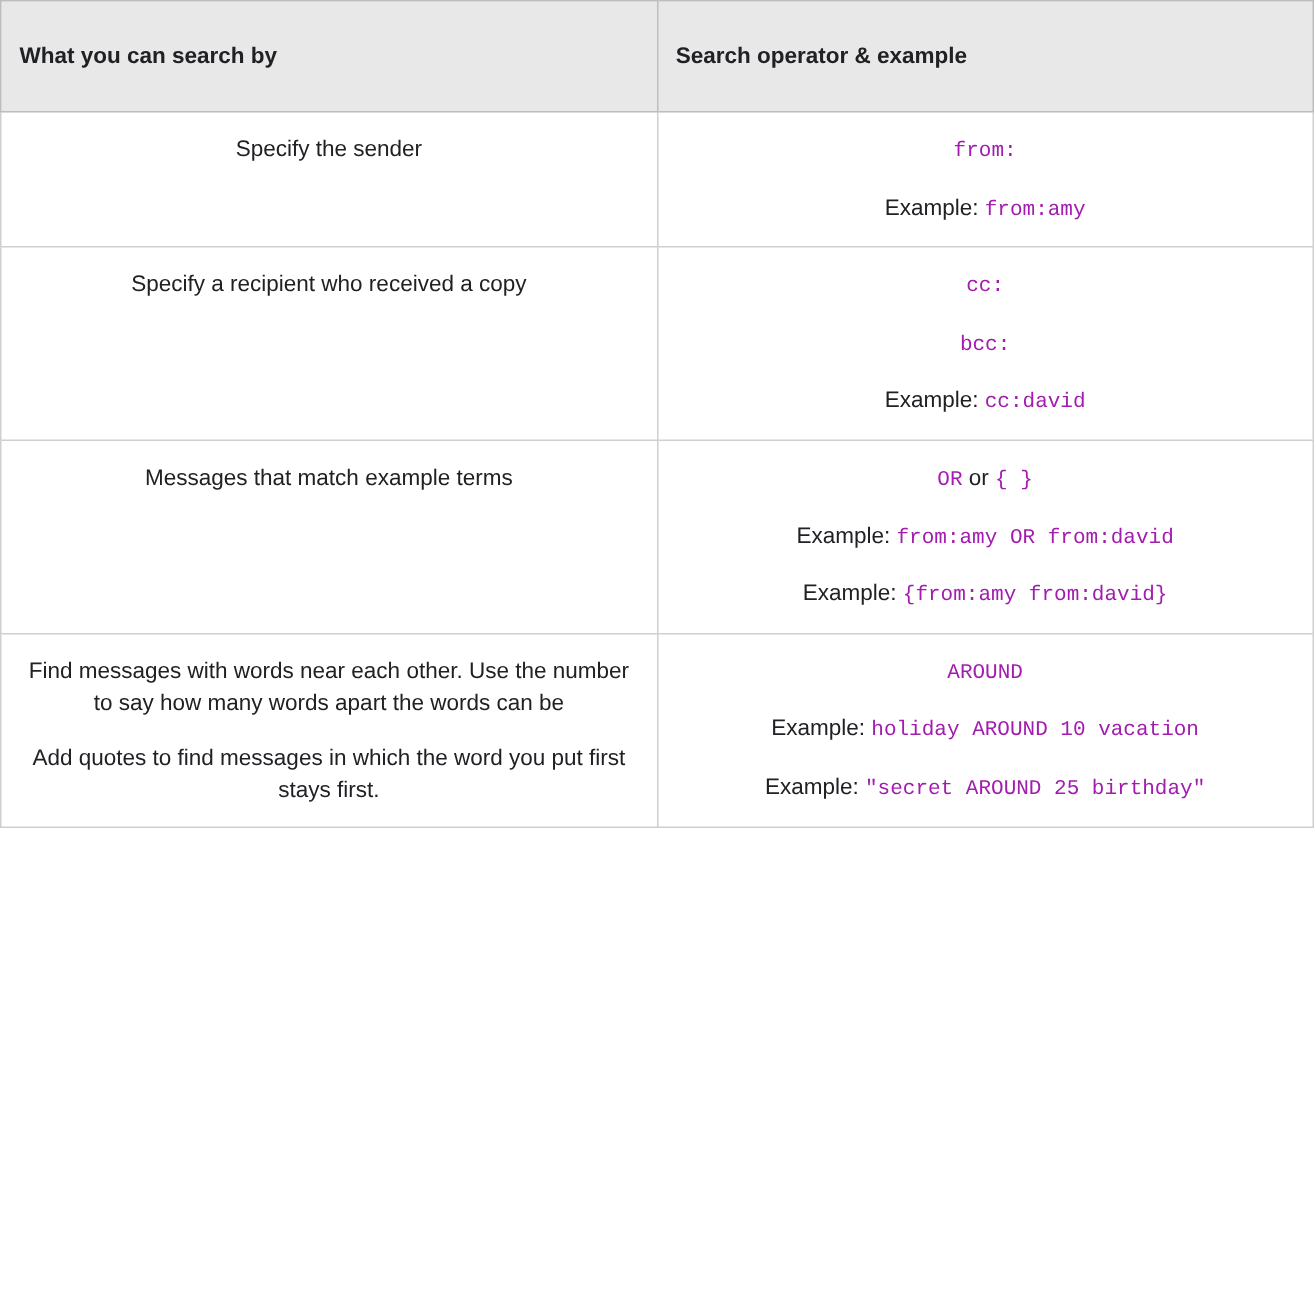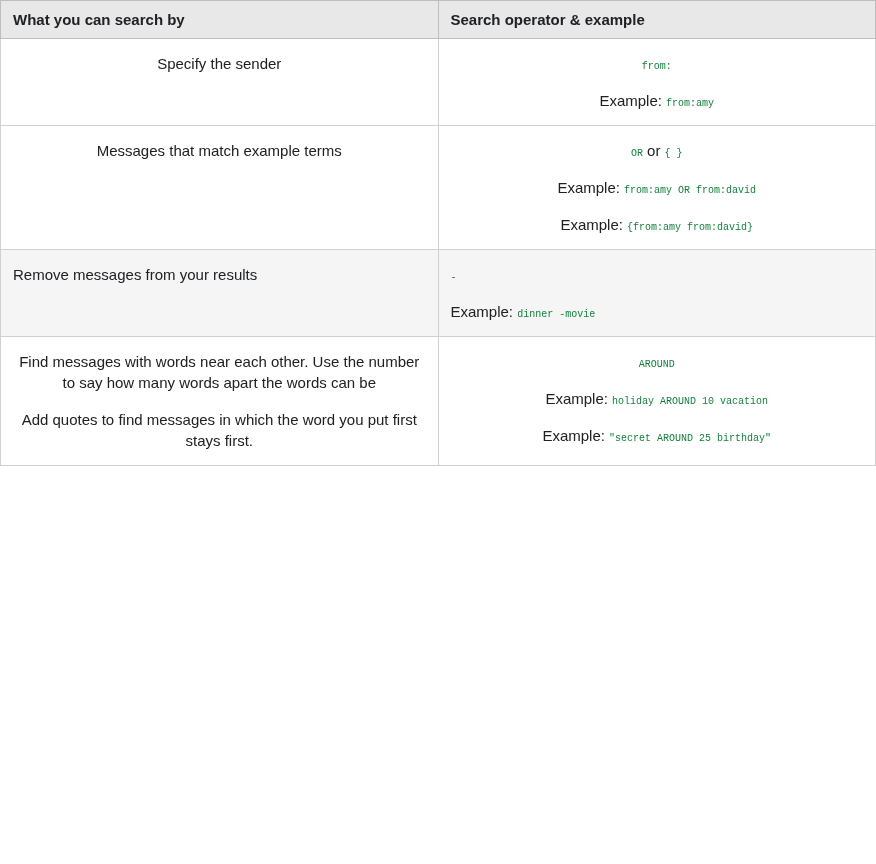--- a/index.html
+++ b/index.html
@@ -13,39 +13,39 @@
   }
   table {
     border-collapse: collapse;
     width: 100%;
     table-layout: fixed;
   }
   th {
     background: #e8e8e8;
     text-align: left;
     font-weight: 600;
-    padding: 10px 12px;
+    padding: 28px 12px;
     border: 1px solid #bdbdbd;
     vertical-align: top;
   }
   td {
     border: 1px solid #d0d0d0;
     padding: 14px 12px 10px 12px;
     vertical-align: top;
   }
   tbody tr.even td { background: #f5f5f5; }
   tbody tr.odd  td { background: #ffffff; text-align: center; }
   col.left  { width: 50%; }
   col.right { width: 50%; }
   .p { margin: 0 0 16px 0; line-height: 1.4; }
   .p:last-child { margin-bottom: 4px; }
   code {
     font-family: "Courier New", Courier, monospace;
-    color: #15803d;
-    font-size: 10px;
+    color: #a21caf;
+    font-size: 14px;
   }
   .plain { color: #202124; font-family: Arial, Helvetica, sans-serif; }
 </style>
 </head>
 <body>
 
 <table>
   <colgroup>
       <col class="left">
       <col class="right">
@@ -61,35 +61,36 @@
         <td>
           <p class="p">Specify the sender</p>
         </td>
         <td>
           <p class="p"><code>from:</code></p>
           <p class="p"><span>Example: </span><code>from:amy</code></p>
         </td>
       </tr>
       <tr class="odd">
         <td>
+          <p class="p">Specify a recipient who received a copy</p>
+        </td>
+        <td>
+          <p class="p"><code>cc:</code></p>
+          <p class="p"><code>bcc:</code></p>
+          <p class="p"><span>Example: </span><code>cc:david</code></p>
+        </td>
+      </tr>
+      <tr class="odd">
+        <td>
           <p class="p">Messages that match example terms</p>
         </td>
         <td>
           <p class="p"><code>OR</code><span class="plain"> or </span><code>{ }</code></p>
           <p class="p"><span>Example: </span><code>from:amy OR from:david</code></p>
           <p class="p"><span>Example: </span><code>{from:amy from:david}</code></p>
-        </td>
-      </tr>
-      <tr class="even">
-        <td>
-          <p class="p">Remove messages from your results</p>
-        </td>
-        <td>
-          <p class="p"><code>-</code></p>
-          <p class="p"><span>Example: </span><code>dinner -movie</code></p>
         </td>
       </tr>
       <tr class="odd">
         <td>
           <p class="p">Find messages with words near each other. Use the number to say how many words apart the words can be</p>
           <p class="p">Add quotes to find messages in which the word you put first stays first.</p>
         </td>
         <td>
           <p class="p"><code>AROUND</code></p>
           <p class="p"><span>Example: </span><code>holiday AROUND 10 vacation</code></p>

